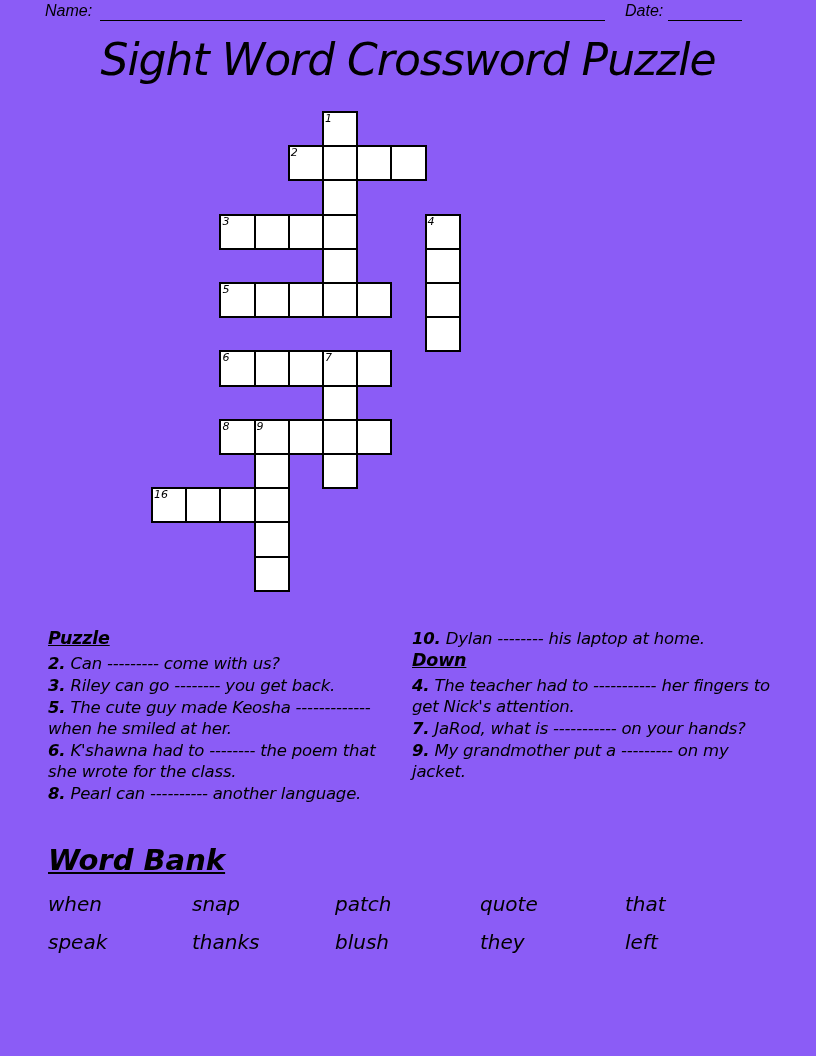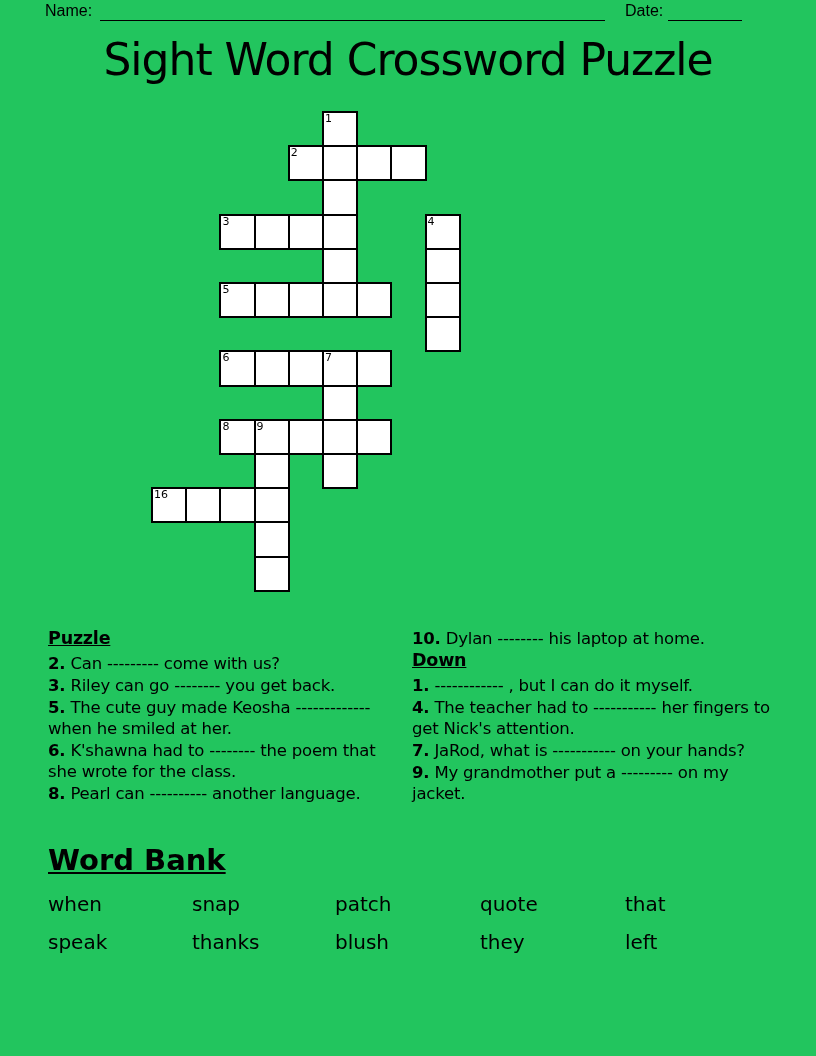--- a/index.html
+++ b/index.html
@@ -1,18 +1,18 @@
 <!DOCTYPE html>
 <html><head>
 <meta charset="utf-8">
 <style>
   html,body{margin:0;padding:0;background:#fff;}
   .page{
-    position:relative;width:816px;height:1056px;background:#22c55e;
-    font-family:"DejaVu Sans",sans-serif;color:#000;overflow:hidden;
+    position:relative;width:816px;height:1056px;background:#8b5cf6;
+    font-family:"DejaVu Sans",sans-serif;color:#000;overflow:hidden;font-style:italic;
   }
   
   .top-row{position:absolute;left:0;top:2px;width:816px;font-family:"Liberation Sans",sans-serif;font-size:16px;}
   .lbl{position:absolute;top:0;white-space:nowrap;}
   .name-lbl{left:45px;}
   .date-lbl{left:625px;}
   .fill-line{position:absolute;top:0;height:18px;border-bottom:1.6px solid #000;}
   .name-line{left:100px;width:505px;}
   .date-line{left:668px;width:74px;}
   
@@ -121,21 +121,20 @@
     <div class="clue"><b>2.</b> <span>Can --------- come with us?</span></div>
     <div class="clue"><b>3.</b> <span>Riley can go -------- you get back.</span></div>
     <div class="clue"><b>5.</b> <span>The cute guy made Keosha ------------- when he smiled at her.</span></div>
     <div class="clue"><b>6.</b> <span>K'shawna had to -------- the poem that she wrote for the class.</span></div>
     <div class="clue"><b>8.</b> <span>Pearl can ---------- another language.</span></div>
   </div>
 
   <div class="clues-col clues-right">
     <div class="clue"><b>10.</b> <span>Dylan -------- his laptop at home.</span></div>
     <div class="clue-heading">Down</div>
-    <div class="clue"><b>1.</b> <span>------------ , but I can do it myself.</span></div>
     <div class="clue"><b>4.</b> <span>The teacher had to ----------- her fingers to get Nick's attention.</span></div>
     <div class="clue"><b>7.</b> <span>JaRod, what is ----------- on your hands?</span></div>
     <div class="clue"><b>9.</b> <span>My grandmother put a --------- on my jacket.</span></div>
   </div>
 
   <div class="wordbank">
     <div class="wb-heading">Word Bank</div>
     <div class="wb-row">
       <span>when</span>
       <span>snap</span>

